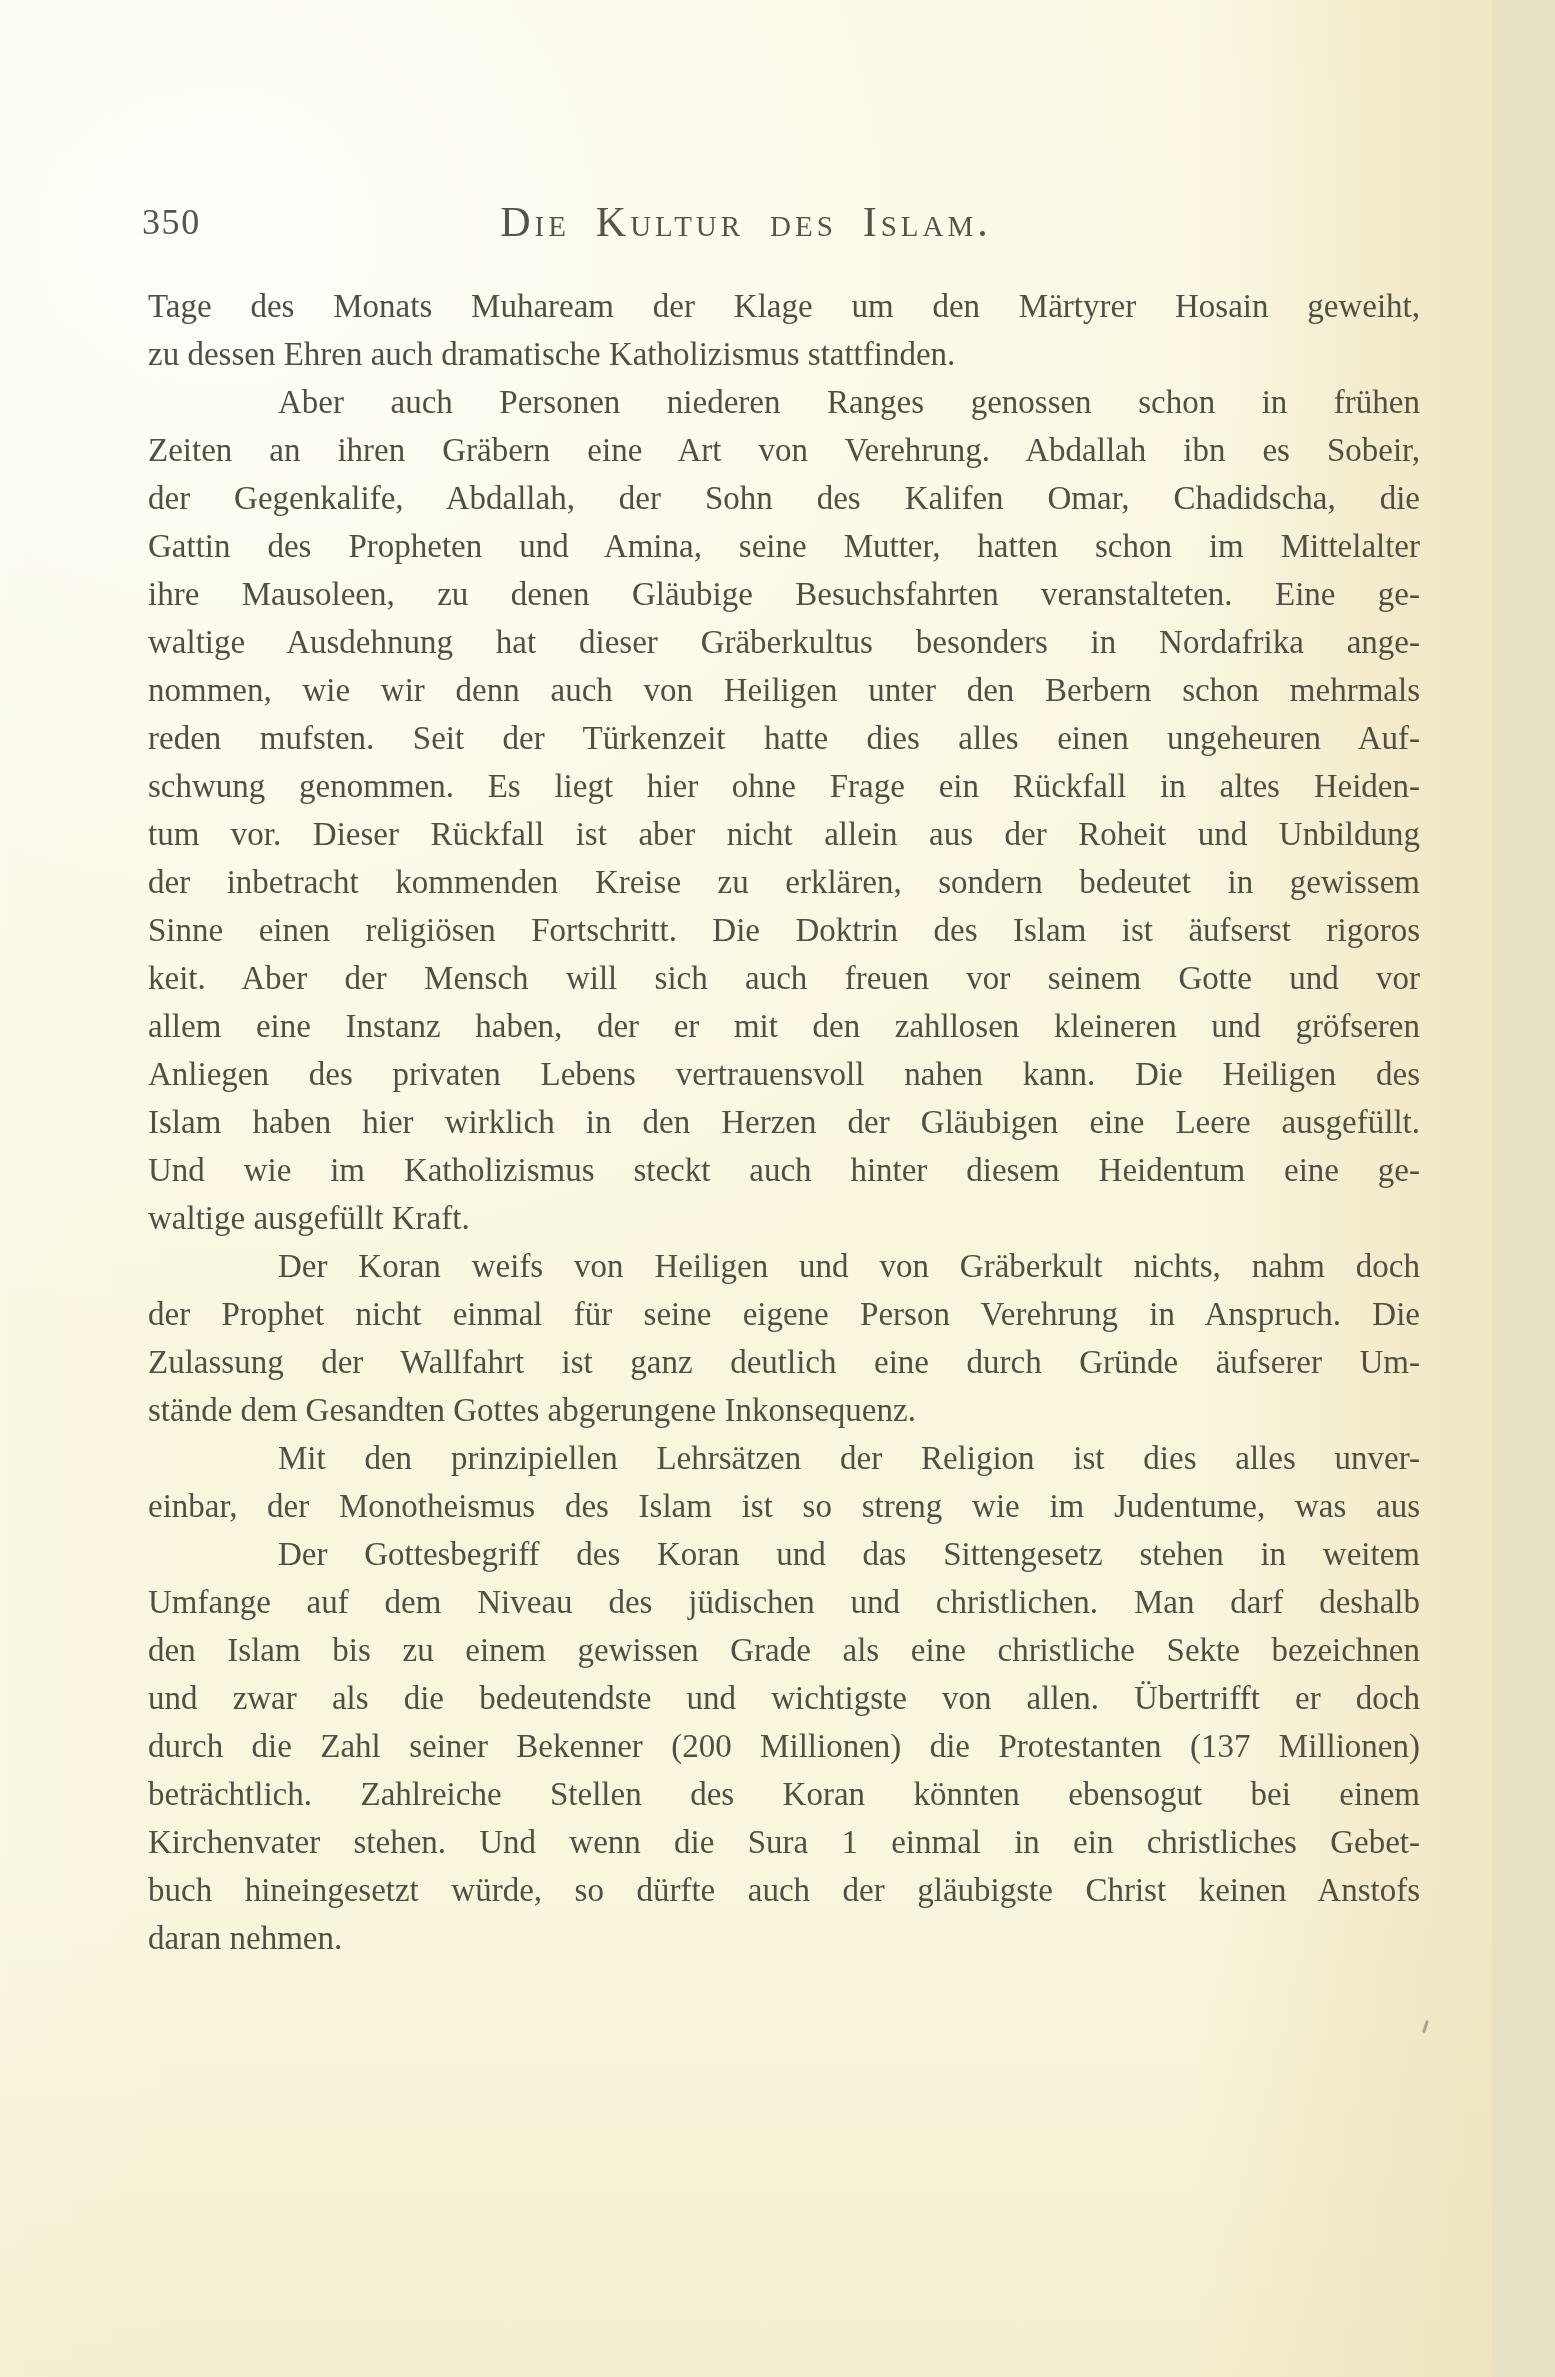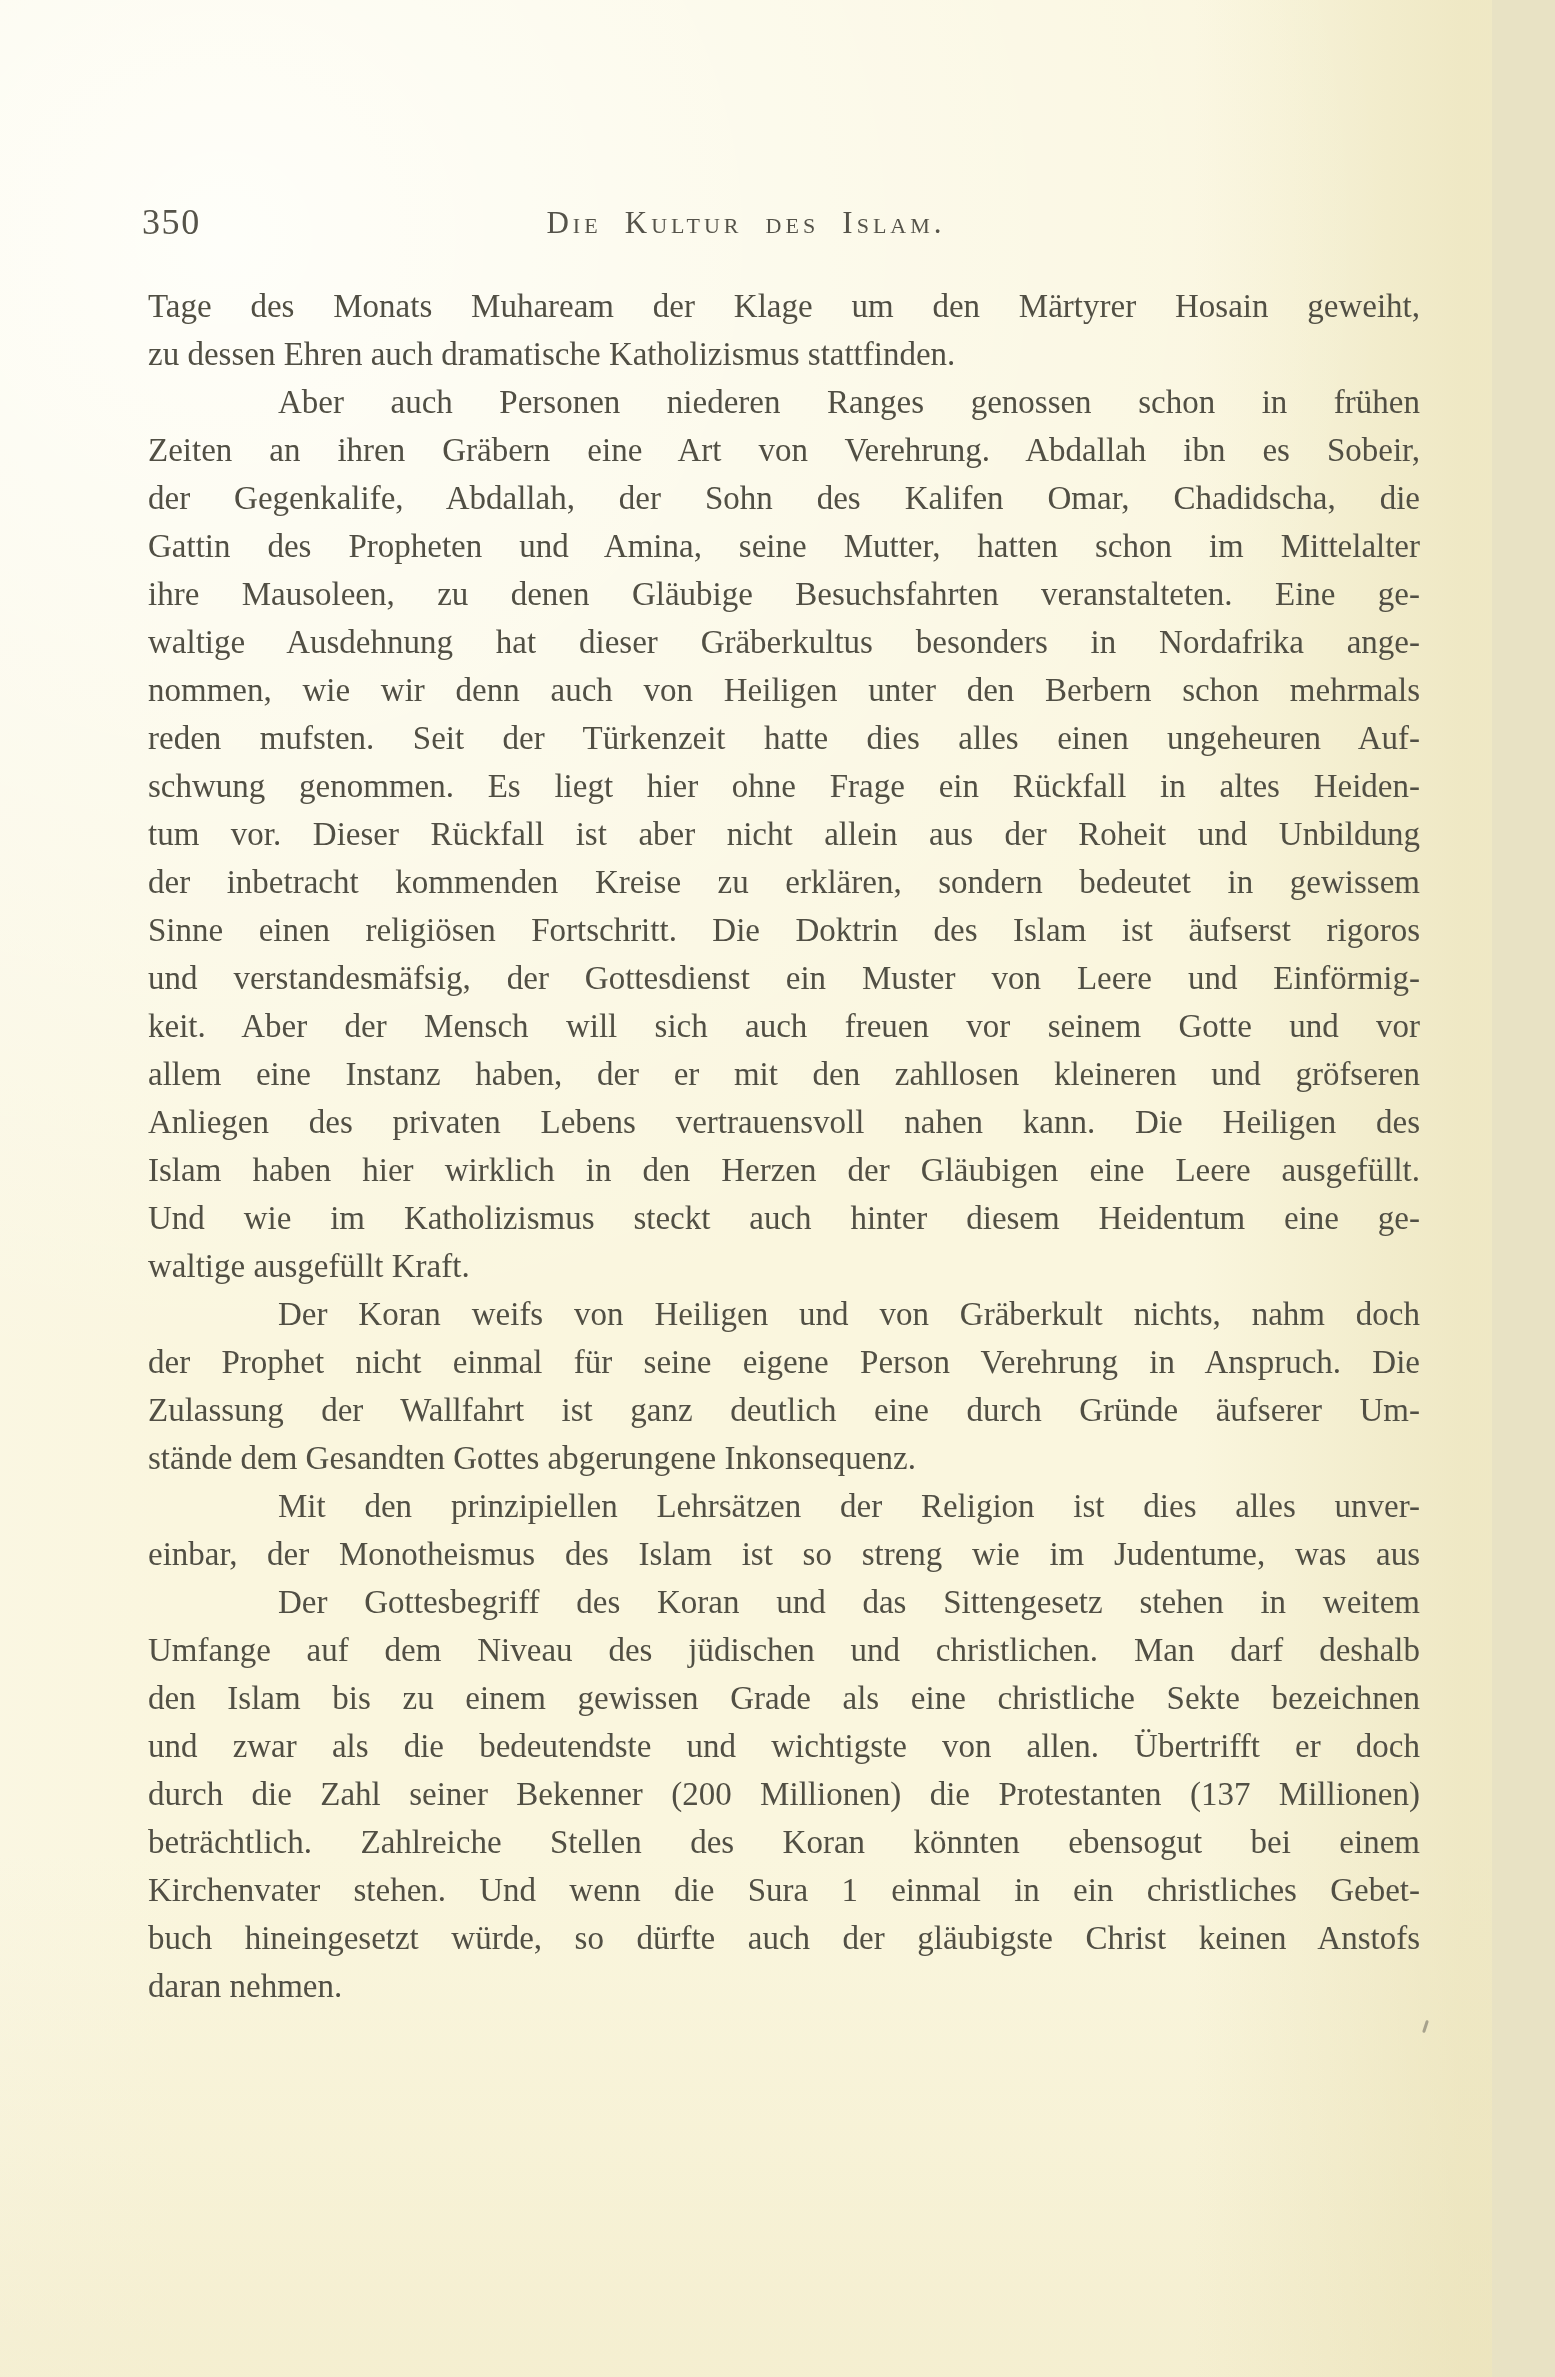--- a/index.html
+++ b/index.html
@@ -28,21 +28,21 @@
     font-size: 36px;
     line-height: 39px;
     color: #56544a;
     letter-spacing: 1.6px;
   }
   .running-title {
     position: absolute;
     left: 50%;
     top: 203px;
     transform: translateX(-50%);
-    font-size: 31px;
+    font-size: 42px;
     line-height: 39px;
     font-variant: small-caps;
     letter-spacing: 4px;
     word-spacing: 11.4px;
     white-space: nowrap;
     color: #55534a;
   }
 
   
   .textblock {
@@ -93,21 +93,20 @@
       <div class="line">der Gegenkalife, Abdallah, der Sohn des Kalifen Omar, Chadidscha, die</div>
       <div class="line">Gattin des Propheten und Amina, seine Mutter, hatten schon im Mittelalter</div>
       <div class="line">ihre Mausoleen, zu denen Gläubige Besuchsfahrten veranstalteten.  Eine ge-</div>
       <div class="line">waltige Ausdehnung hat dieser Gräberkultus besonders in Nordafrika ange-</div>
       <div class="line">nommen, wie wir denn auch von Heiligen unter den Berbern schon mehrmals</div>
       <div class="line">reden mufsten.  Seit der Türkenzeit hatte dies alles einen ungeheuren Auf-</div>
       <div class="line">schwung genommen.  Es liegt hier ohne Frage ein Rückfall in altes Heiden-</div>
       <div class="line">tum vor.  Dieser Rückfall ist aber nicht allein aus der Roheit und Unbildung</div>
       <div class="line">der inbetracht kommenden Kreise zu erklären, sondern bedeutet in gewissem</div>
       <div class="line">Sinne einen religiösen Fortschritt.  Die Doktrin des Islam ist äufserst rigoros</div>
-      <div class="line">und verstandesmäfsig, der Gottesdienst ein Muster von Leere und Einförmig-</div>
       <div class="line">keit.  Aber der Mensch will sich auch freuen vor seinem Gotte und vor</div>
       <div class="line">allem eine Instanz haben, der er mit den zahllosen kleineren und gröfseren</div>
       <div class="line">Anliegen des privaten Lebens vertrauensvoll nahen kann.  Die Heiligen des</div>
       <div class="line">Islam haben hier wirklich in den Herzen der Gläubigen eine Leere ausgefüllt.</div>
       <div class="line">Und wie im Katholizismus steckt auch hinter diesem Heidentum eine ge-</div>
       <div class="line end">waltige ausgefüllt Kraft.</div>
       <div class="line indent">Der Koran weifs von Heiligen und von Gräberkult nichts, nahm doch</div>
       <div class="line">der Prophet nicht einmal für seine eigene Person Verehrung in Anspruch.  Die</div>
       <div class="line">Zulassung der Wallfahrt ist ganz deutlich eine durch Gründe äufserer Um-</div>
       <div class="line end">stände dem Gesandten Gottes abgerungene Inkonsequenz.</div>

